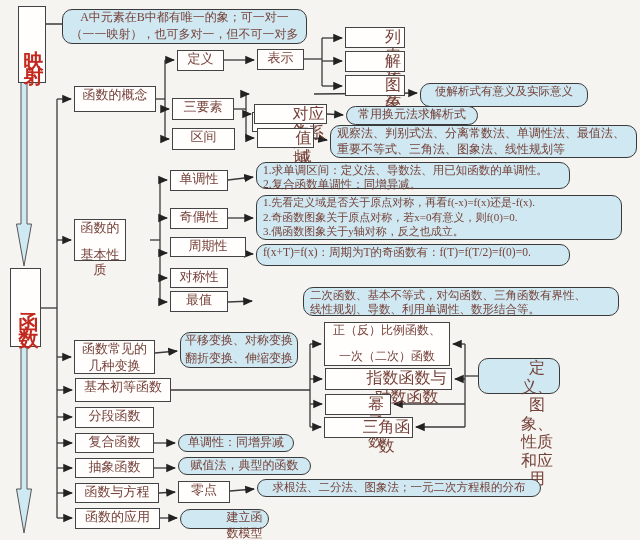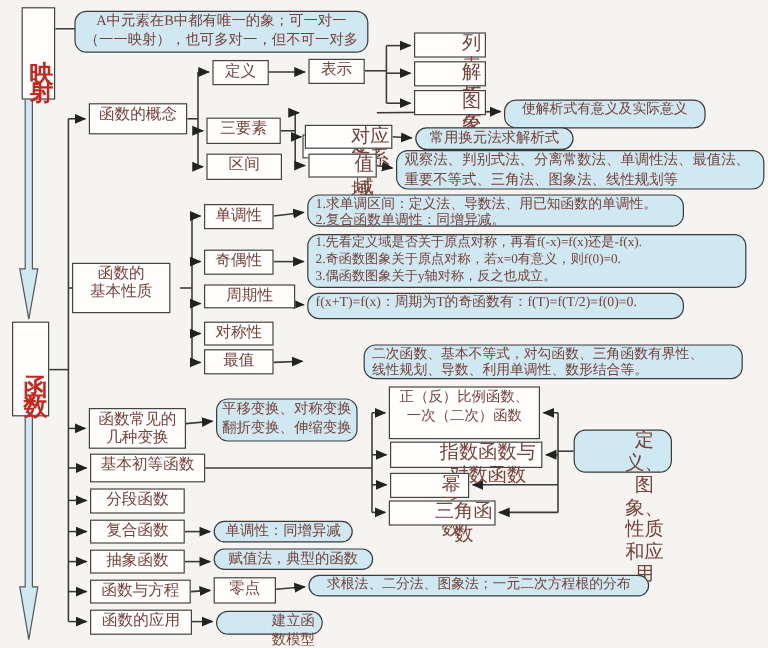--- a/index.html
+++ b/index.html
@@ -1,20 +1,20 @@
 <!DOCTYPE html>
 <html><head>
 <meta charset="utf-8">
 <style>
   html,body{margin:0;padding:0;}
   body{background:#f5f3ee;font-family:"Liberation Serif","DejaVu Serif",serif;}
   #stage{position:relative;width:640px;height:540px;background:#f6f4f0;overflow:hidden;}
   #wires{position:absolute;left:0;top:0;z-index:1;}
   .n{position:absolute;box-sizing:border-box;z-index:2;background:#fffefd;border:1.4px solid #434343;
-     color:#76423a;display:flex;flex-direction:column;align-items:center;justify-content:flex-start;
+     color:#76423a;display:flex;flex-direction:column;align-items:center;justify-content:space-between;
      text-align:center;font-size:13px;line-height:1.16;}
   .cy{background:#cfe8f1;border-radius:10px;border:1.5px solid #3a3a3a;}
   .la{align-items:flex-start;text-align:left;padding-left:6px;padding-right:3px;}
   .fs11{font-size:11px;line-height:1.27;}
   .fs115{font-size:11.5px;line-height:1.25;}
   .fs12{font-size:12px;line-height:1.3;}
   .fs125{font-size:16px;padding-left:36px;}
   .redv{color:#c2281e;font-weight:bold;font-size:20px;writing-mode:vertical-rl;
         text-orientation:upright;letter-spacing:15px;justify-content:flex-start;padding-top:10px;}
   .ln{display:block;}
@@ -129,21 +129,21 @@
   <div class="n fs125" style="left:252px;top:84px;width:62px;height:20px;margin-top:28px;">定义域</div>
   <div class="n fs125" style="left:254px;top:104px;width:73px;height:20px;">对应关系</div>
   <div class="n fs125" style="left:257px;top:128px;width:57px;height:20px;">值域</div>
   <div class="n cy fs115" style="left:420px;top:83px;width:168px;height:24px;">使解析式有意义及实际意义</div>
   <div class="n cy fs12" style="left:346px;top:106px;width:132px;height:19px;">常用换元法求解析式</div>
   <div class="n cy fs12 la" style="left:330px;top:125px;width:307px;height:33px;">
     <span class="ln">观察法、判别式法、分离常数法、单调性法、最值法、</span>
     <span class="ln">重要不等式、三角法、图象法、线性规划等</span>
   </div>
 
-  <div class="n" style="left:60px;top:219px;width:82px;height:42px;">
+  <div class="n" style="left:74px;top:219px;width:52px;height:42px;gap:12px;">
     <span class="ln">函数的</span>
     <span class="ln">基本性质</span>
   </div>
   <div class="n" style="left:170px;top:170px;width:58px;height:21px;">单调性</div>
   <div class="n" style="left:170px;top:208px;width:58px;height:21px;">奇偶性</div>
   <div class="n" style="left:170px;top:237px;width:76px;height:20px;">周期性</div>
   <div class="n" style="left:170px;top:268px;width:58px;height:20px;">对称性</div>
   <div class="n" style="left:170px;top:291px;width:58px;height:21px;">最值</div>
   <div class="n cy fs115 la" style="left:256px;top:162px;width:314px;height:27px;">
     <span class="ln">1.求单调区间：定义法、导数法、用已知函数的单调性。</span>

